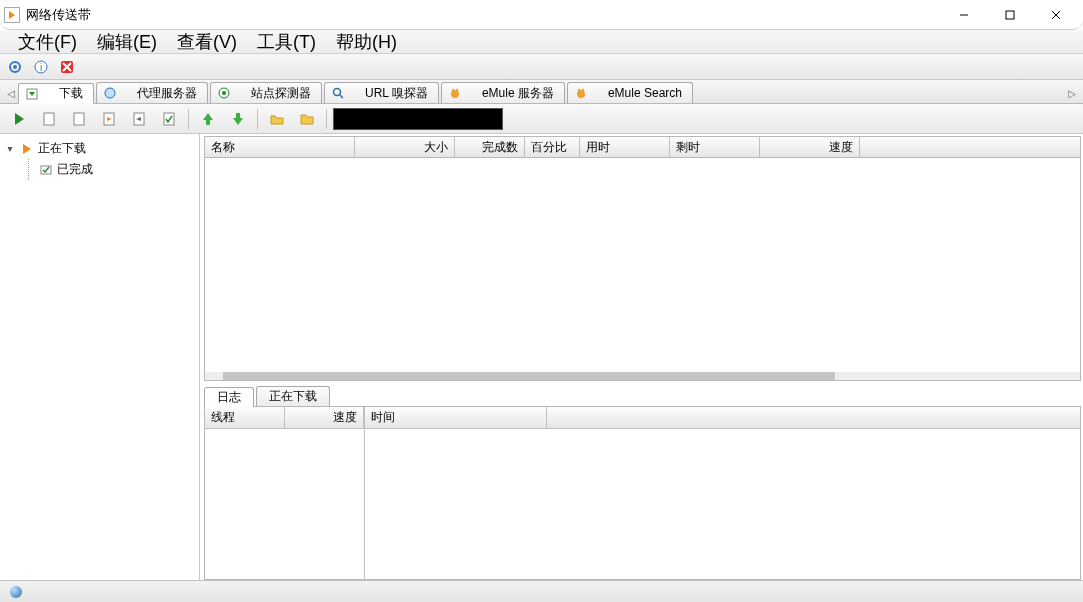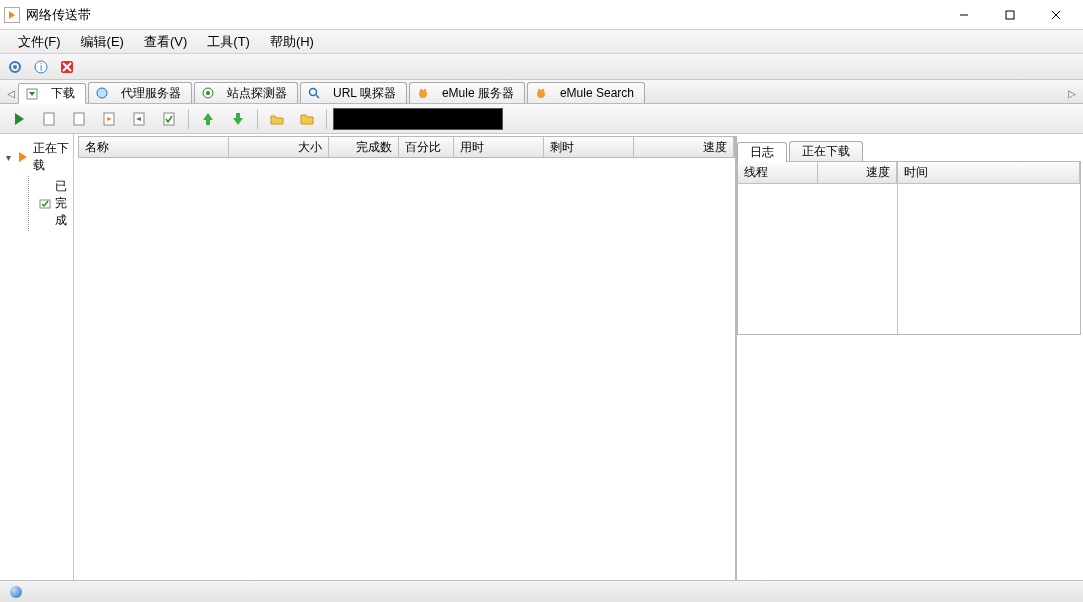--- a/index.html
+++ b/index.html
@@ -1,51 +1,51 @@
 <!DOCTYPE html>
 <html><head>
 <meta charset="utf-8">
 <style>
 * { box-sizing: border-box; margin: 0; padding: 0; }
 html, body { width: 1083px; height: 602px; font-family: "Microsoft YaHei", SimSun, sans-serif; font-size: 12px; background: #fff; overflow: hidden; }
-.titlebar { height: 30px; background: #fff; display: flex; align-items: center; padding: 0 4px; border-bottom: 1px solid #d0d0d0; }
+.titlebar { height: 30px; background: #fff; display: flex; align-items: center; padding: 0 4px; border-bottom: 1px solid #d0d0d0; border-radius: 10px; }
 .titlebar .app-icon { width: 16px; height: 16px; background: #fff; border: 1px solid #aaa; display: flex; align-items: center; justify-content: center; margin-right: 6px; }
 .titlebar .app-icon svg { width: 10px; height: 10px; }
 .titlebar .title { flex: 1; font-size: 13px; }
 .win-controls { display: flex; }
 .win-btn { width: 46px; height: 28px; display: flex; align-items: center; justify-content: center; cursor: default; }
 
 .menubar { height: 24px; background: linear-gradient(#f7f7f7,#ececec); display: flex; align-items: center; padding: 0 8px; border-bottom: 1px solid #d0d0d0; }
-.menu-item { padding: 2px 10px; cursor: default; font-size: 13px; }
+.menu-item { padding: 2px 10px; cursor: default; font-size: 18px; }
 
 .toolbar-small { height: 26px; background: linear-gradient(#f7f7f7,#e8e8e8); display: flex; align-items: center; padding: 0 4px; border-bottom: 1px solid #c8c8c8; gap: 4px; }
 .tbs-btn { width: 22px; height: 22px; display: flex; align-items: center; justify-content: center; cursor: default; border: 1px solid transparent; }
 
 .tabstrip { height: 24px; background: linear-gradient(#f7f7f7,#e6e6e6); display: flex; align-items: flex-end; padding: 0 4px; border-bottom: 1px solid #b8b8b8; }
 .tab-arrow { width: 14px; height: 20px; display: flex; align-items: center; justify-content: center; color: #666; cursor: default; font-size: 10px; }
-.tab { height: 21px; padding: 0 10px 0 6px; display: flex; align-items: center; gap: 12px; border: 1px solid #aaa; border-bottom: none; background: linear-gradient(#fcfcfc,#ececec); margin-right: 2px; border-radius: 3px 3px 0 0; cursor: default; font-size: 12px; }
+.tab { height: 21px; padding: 0 10px 0 6px; display: flex; align-items: center; gap: 20px; border: 1px solid #aaa; border-bottom: none; background: linear-gradient(#fcfcfc,#ececec); margin-right: 2px; border-radius: 3px 3px 0 0; cursor: default; font-size: 12px; }
 .tab.active { background: #fff; border-bottom: 1px solid #fff; margin-bottom: -1px; }
 .tab-icon { width: 14px; height: 14px; display: inline-flex; align-items: center; justify-content: center; }
 .tab-spacer { flex: 1; }
 
 .main-toolbar { height: 30px; background: linear-gradient(#f9f9f9,#e9e9e9); display: flex; align-items: center; padding: 0 6px; gap: 4px; border-bottom: 1px solid #c8c8c8; }
 .mt-btn { width: 26px; height: 24px; display: flex; align-items: center; justify-content: center; border: 1px solid transparent; cursor: default; }
 .mt-sep { width: 1px; height: 20px; background: #c0c0c0; margin: 0 2px; }
 .black-box { width: 170px; height: 22px; background: #000; border: 1px solid #555; }
 
 .workspace { display: flex; height: calc(602px - 30px - 24px - 26px - 24px - 30px - 22px); }
 
 .sidebar { width: 200px; border-right: 1px solid #c8c8c8; background: #fff; padding: 4px; overflow: auto; }
 .tree-node { display: flex; align-items: center; gap: 4px; padding: 2px 0; cursor: default; }
 .tree-node .exp { width: 12px; text-align: center; color: #555; font-size: 10px; }
 .tree-icon { width: 14px; height: 14px; display: inline-flex; align-items: center; justify-content: center; }
 .tree-children { padding-left: 18px; }
 .tree-children .tree-line { border-left: 1px dotted #999; padding-left: 10px; margin-left: 6px; }
 
-.content { flex: 1; display: flex; flex-direction: row; padding: 2px 2px 0 4px; }
+.content { flex: 1; display: flex; flex-direction: column; padding: 2px 2px 0 4px; }
 .grid-header { display: flex; height: 22px; border: 1px solid #b8b8b8; background: linear-gradient(#fcfcfc,#e6e6e6); }
 .gh-cell { border-right: 1px solid #c0c0c0; padding: 2px 6px; display: flex; align-items: center; font-size: 12px; }
 .grid-body { flex: 1; border: 1px solid #b8b8b8; border-top: none; background: #fff; overflow: auto; position: relative; }
 .h-scroll { position: absolute; bottom: 0; left: 0; right: 0; height: 8px; background: #eee; }
 .h-scroll .thumb { height: 8px; background: #c5c5c5; width: 70%; margin-left: 2%; }
 
 .detail-pane { height: 195px; margin-top: 4px; display: flex; flex-direction: column; }
 .detail-tabs { height: 22px; display: flex; align-items: flex-end; border-bottom: 1px solid #b8b8b8; }
 .dtab { height: 20px; padding: 0 12px; display: flex; align-items: center; border: 1px solid #aaa; border-bottom: none; background: linear-gradient(#fcfcfc,#ececec); margin-right: 2px; border-radius: 3px 3px 0 0; cursor: default; font-size: 12px; }
 .dtab.active { background: #fff; margin-bottom: -1px; }

